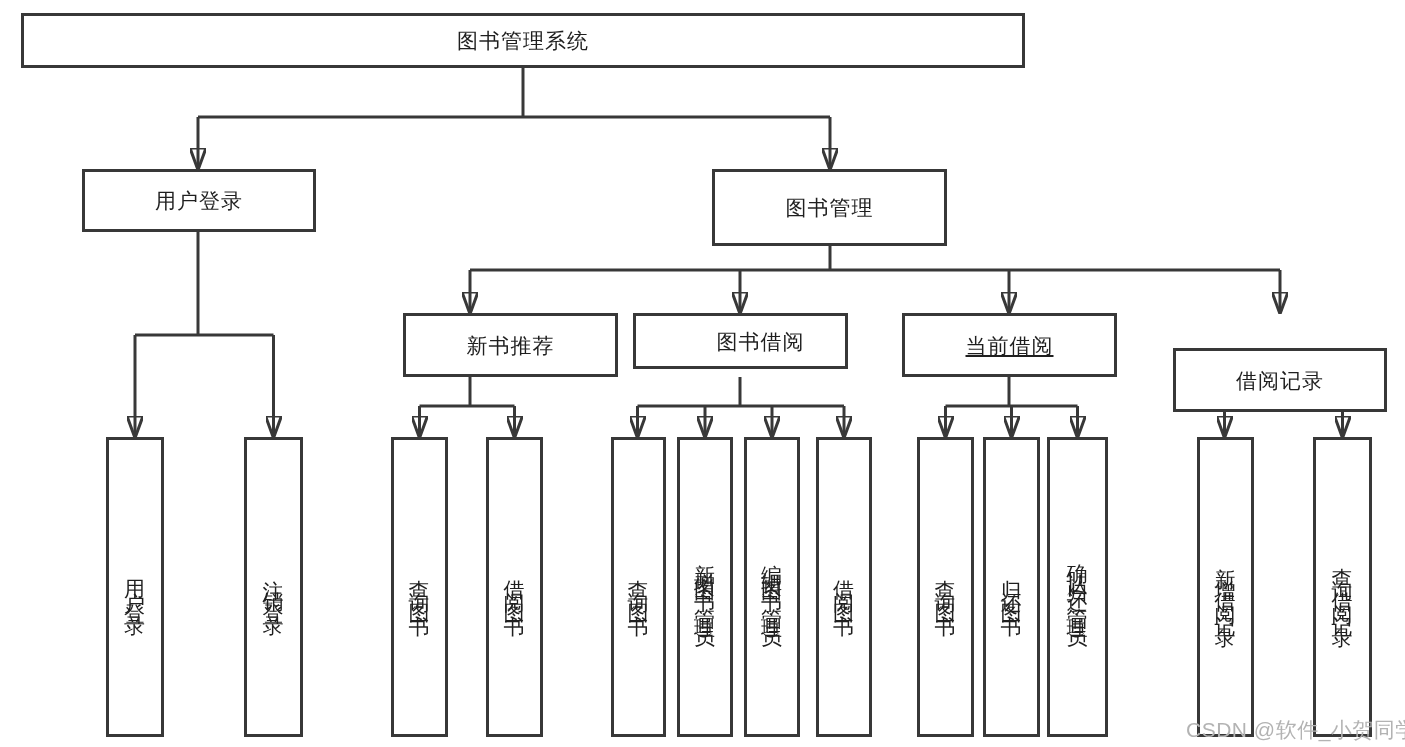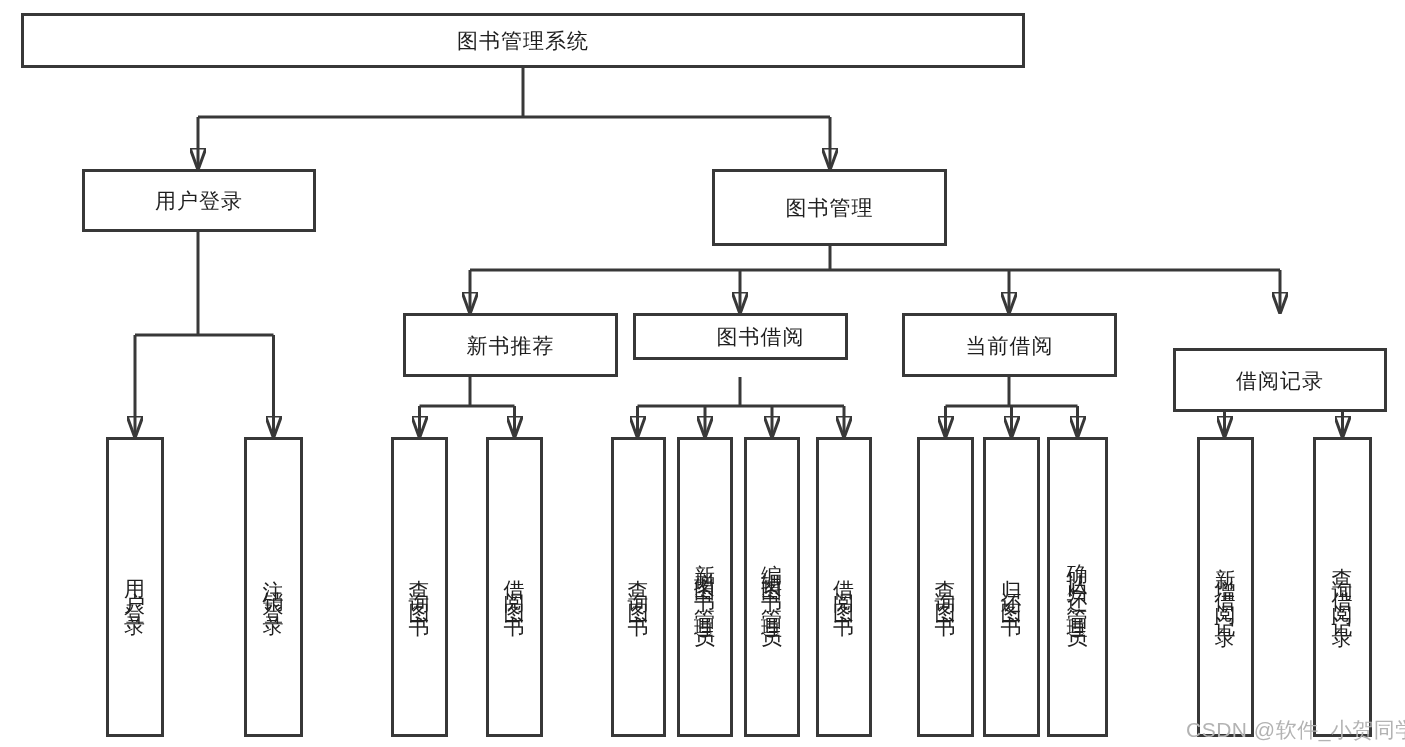--- a/index.html
+++ b/index.html
@@ -133,22 +133,22 @@
       <path d="M1342.5,406 V437" marker-end="url(#ah)"></path>
     </g>
   </svg>
 
   <div class="node h" style="left:21px;top:13px;width:1004px;height:55px;">图书管理系统</div>
 
   <div class="node h" style="left:82px;top:169px;width:234px;height:63px;">用户登录</div>
   <div class="node h" style="left:712px;top:169px;width:235px;height:77px;">图书管理</div>
 
   <div class="node h" style="left:363px;top:313px;width:215px;height:64px;margin-left:40px;">新书推荐</div>
-  <div class="node h" style="left:633px;top:313px;width:215px;height:47px;padding-left:40px;">图书借阅</div>
-  <div class="node h" style="left:902px;top:313px;width:215px;height:64px;">当前借阅</div>
+  <div class="node h" style="left:633px;top:313px;width:215px;height:56px;padding-left:40px;">图书借阅</div>
+  <div class="node h" style="left:902px;top:313px;width:215px;height:64px;text-decoration:underline;">当前借阅</div>
   <div class="node h" style="left:1173px;top:313px;width:214px;height:64px;margin-top:35px;">借阅记录</div>
 
   <div class="node" style="left:106px;top:437px;width:58px;height:300px;">
     <span class="vtext">用户登录</span>
   </div>
   <div class="node" style="left:244px;top:437px;width:59px;height:300px;">
     <span class="vtext">注销登录</span>
   </div>
 
   <div class="node" style="left:391px;top:437px;width:57px;height:300px;">

